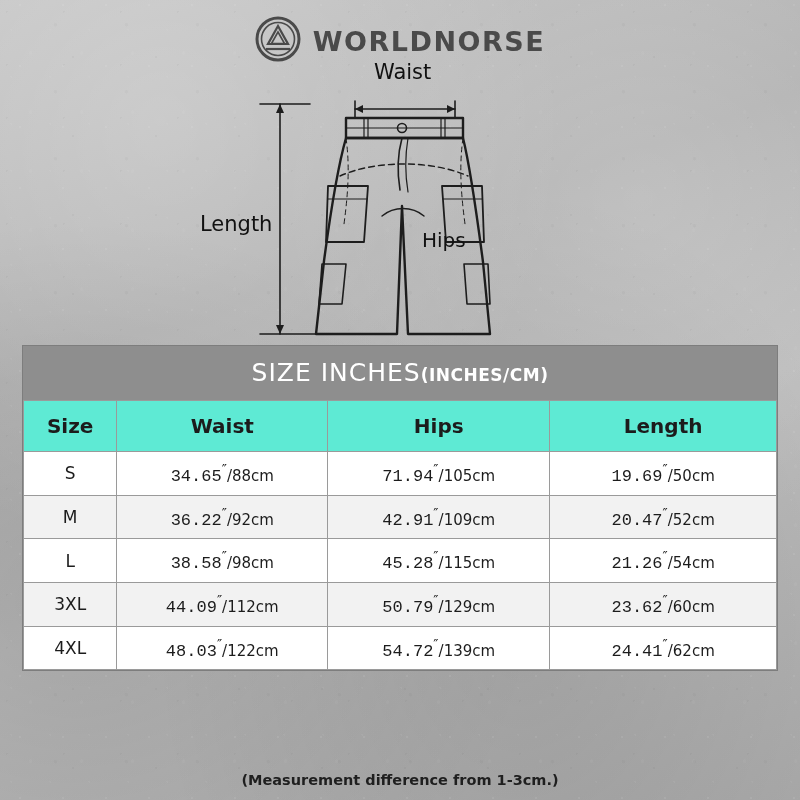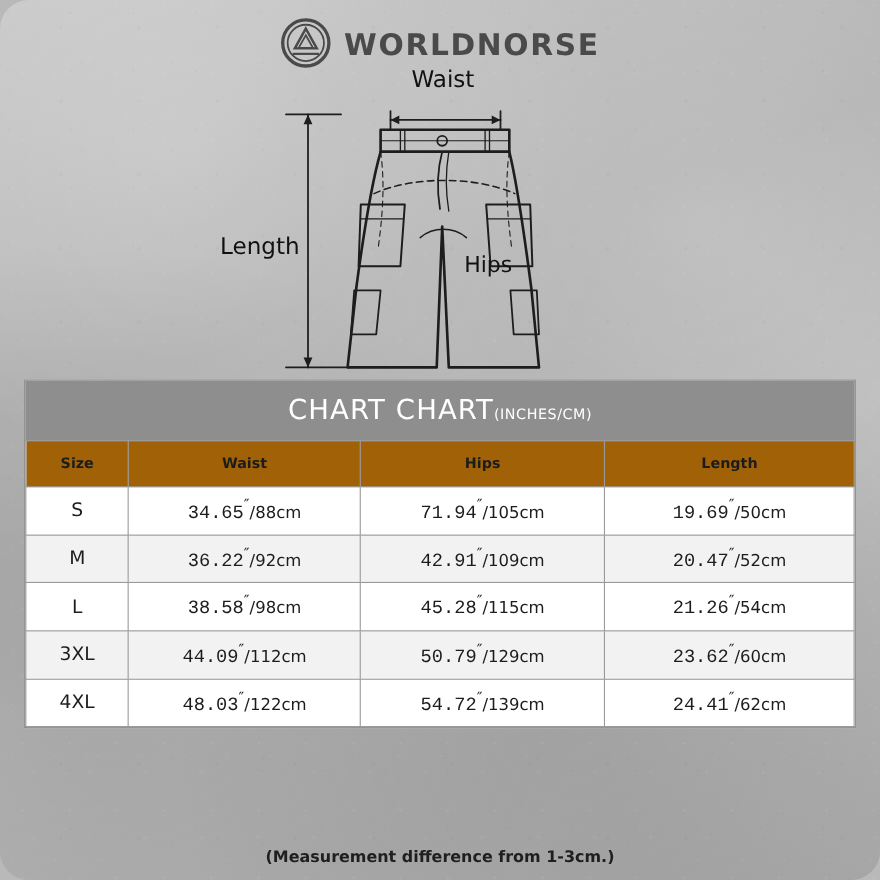--- a/index.html
+++ b/index.html
@@ -17,21 +17,20 @@
   #page {
     position: relative;
     width: 800px;
     height: 800px;
     background:
       radial-gradient(ellipse at 20% 15%, rgba(255,255,255,0.22), rgba(255,255,255,0) 45%),
       radial-gradient(ellipse at 80% 25%, rgba(255,255,255,0.16), rgba(255,255,255,0) 40%),
       radial-gradient(ellipse at 65% 80%, rgba(0,0,0,0.10), rgba(0,0,0,0) 50%),
       radial-gradient(ellipse at 10% 75%, rgba(0,0,0,0.12), rgba(0,0,0,0) 45%),
       linear-gradient(160deg, #c5c5c5 0%, #b2b2b2 35%, #bdbdbd 60%, #a9a9a9 100%);
-    border-radius: 26px;
   }
   
   #grain {
     position: absolute;
     inset: 0;
     opacity: 0.30;
     background-image:
       radial-gradient(circle at 12% 22%, rgba(0,0,0,0.10) 0 1px, transparent 1px),
       radial-gradient(circle at 47% 8%, rgba(255,255,255,0.25) 0 1px, transparent 1px),
       radial-gradient(circle at 78% 37%, rgba(0,0,0,0.08) 0 1.5px, transparent 2px),
@@ -84,42 +83,43 @@
   #chart .title-bar {
     background: #8e8e8e;
     color: #ffffff;
     text-align: center;
     padding: 12px 0 13px;
     font-size: 25px;
     letter-spacing: 1px;
     font-family: "DejaVu Sans", sans-serif;
   }
   #chart .title-bar .units {
-    font-size: 13px;
+    font-size: 17px;
     letter-spacing: 0.5px;
+    font-weight: bold;
   }
   table {
     border-collapse: collapse;
     width: 100%;
     table-layout: fixed;
   }
   col.c-size   { width: 12.4%; }
   col.c-waist  { width: 28.0%; }
   col.c-hips   { width: 29.5%; }
   col.c-length { width: 30.1%; }
 
   th, td {
     border: 1px solid #9a9a9a;
     text-align: center;
     font-family: "DejaVu Sans", sans-serif;
     color: #1c1c1c;
   }
   thead th {
-    background: #a16207;
-    font-size: 13px;
+    background: #5eead4;
+    font-size: 20px;
     font-weight: bold;
     padding: 13px 0;
   }
   tbody td {
     font-size: 17px;
     padding: 9px 0;
     background: #ffffff;
   }
   tbody tr:nth-child(even) td { background: #f2f2f2; }
   tbody td.size-cell { font-weight: normal; }
@@ -224,21 +224,21 @@
         <path d="M313,82 C309,110 311,138 315,168" stroke-width="1" stroke-dasharray="5 4"></path>
 
         <path d="M214,62 L214,82 M218,62 L218,82" stroke-width="1.2"></path>
         <path d="M291,62 L291,82 M295,62 L295,82" stroke-width="1.2"></path>
       </g>
     </svg>
   </div>
 
   <div id="chart">
     <div class="title-bar">
-      <span>CHART CHART</span><span class="units">(INCHES/CM)</span>
+      <span>SIZE INCHES</span><span class="units">(INCHES/CM)</span>
     </div>
     <table>
       <colgroup>
         <col class="c-size">
           <col class="c-waist">
           <col class="c-hips">
           <col class="c-length">
       </colgroup>
       <thead>
         <tr>

